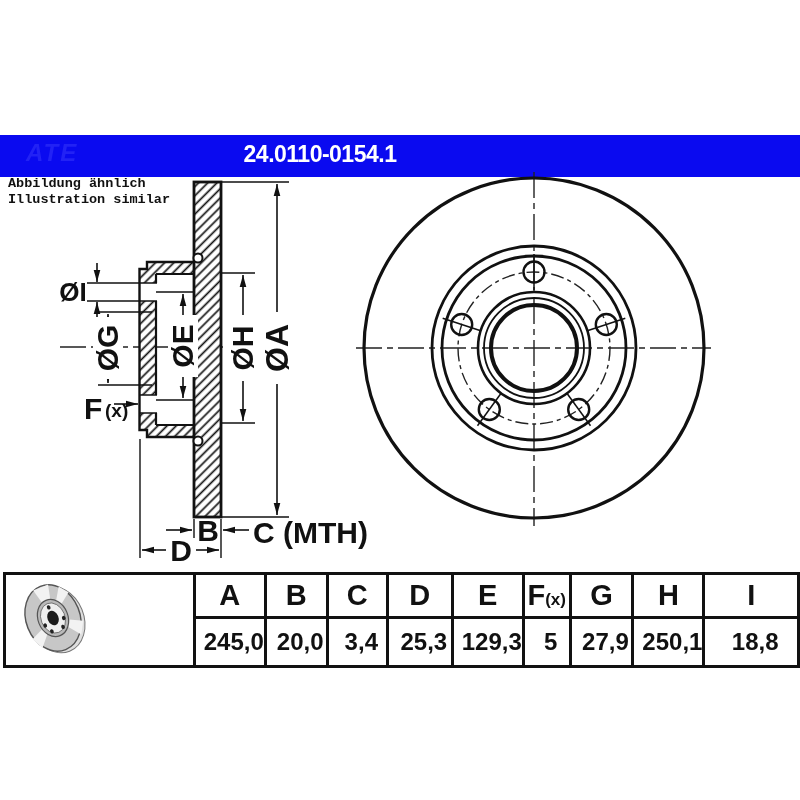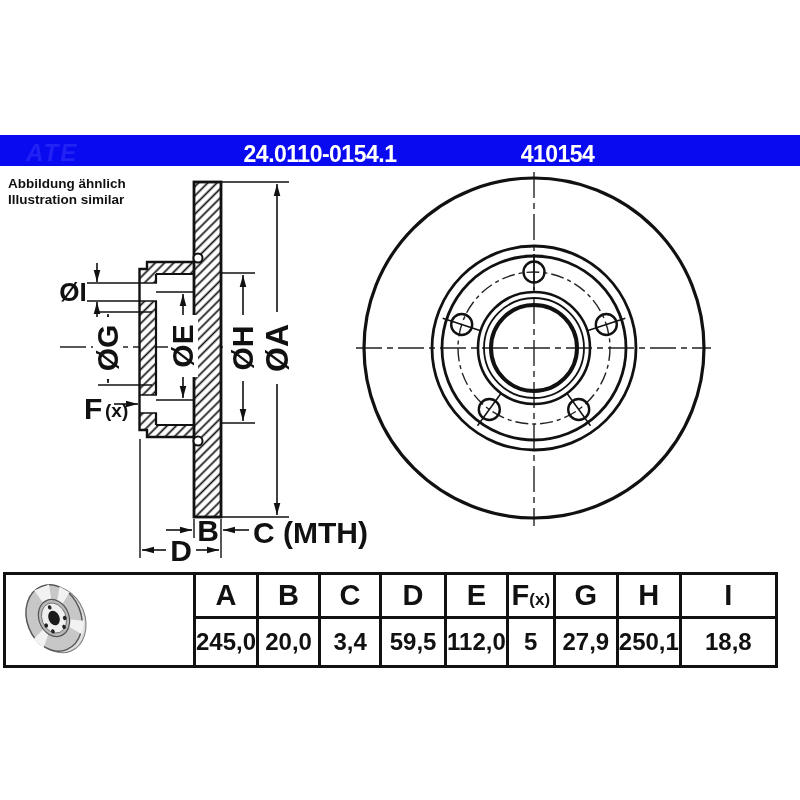--- a/index.html
+++ b/index.html
@@ -1,58 +1,57 @@
 <!DOCTYPE html>
 <html><head>
 <meta charset="utf-8">
 <style>
   html,body{margin:0;padding:0;background:#fff;}
   #stage{position:relative;width:800px;height:800px;background:#ffffff;overflow:hidden;
          font-family:"Liberation Sans","DejaVu Sans",sans-serif;color:#111;}
   .abs{position:absolute;}
   
-  #header-bar{left:0;top:135px;width:800px;height:31px;background:#0a0af0;}
+  #header-bar{left:0;top:135px;width:800px;height:42px;background:#0a0af0;}
   .pn{position:absolute;top:1px;height:36px;line-height:36px;color:#ffffff;
       font-weight:bold;font-size:23px;letter-spacing:-0.5px;text-align:center;}
   #pn1{left:185px;width:270px;}
   #pn2{left:490px;width:135px;}
   #watermark{position:absolute;left:26px;top:4px;font-weight:bold;font-style:italic;
       font-size:24px;color:#2222f5;letter-spacing:2px;}
   
-  #note{left:8px;top:176px;font-weight:bold;font-size:13.5px;line-height:15.5px;color:#111;}
+  #note{left:8px;top:176px;font-weight:bold;font-size:13.5px;line-height:15.5px;color:#111;font-family:Liberation Mono, monospace;}
   
   #drawing{left:0;top:0;}
   .ol{stroke:#111;fill:none;}
   .dim{stroke:#111;stroke-width:1.6;fill:none;}
   .ext{stroke:#111;stroke-width:1.4;fill:none;}
   .thin{stroke:#111;stroke-width:1.5;fill:none;}
   .cl{stroke:#222;stroke-width:1.4;fill:none;stroke-dasharray:26 5 6 5;}
   .dimtext{font-family:"Liberation Sans","DejaVu Sans",sans-serif;font-weight:bold;
            font-size:30px;fill:#111;}
   .dimtext.small{font-size:26px;}
   .dimtext.big{font-size:32px;}
   .dimtext.sub{font-size:19px;}
   
   #spec-table{left:3px;top:572px;border-collapse:collapse;table-layout:fixed;}
   #spec-table td{border:3px solid #111;text-align:center;vertical-align:middle;
                  padding:0;background:#fff;}
   #spec-table td.hdr{height:41px;font-weight:bold;font-size:29px;}
-  #spec-table td.val{height:45px;font-weight:bold;font-size:24px;}
+  #spec-table td.val{height:45px;font-weight:bold;font-size:24px;padding-left:8px;}
   #spec-table .sub{font-size:17px;font-weight:bold;}
   #icon-cell{width:187px;}
 </style>
 </head>
 <body>
 
 <div id="stage">
 
   <div class="abs" id="header-bar">
     <span id="watermark">ATE</span>
     <span class="pn" id="pn1">24.0110-0154.1</span>
-    <span class="pn" id="pn2">410154</span>
   </div>
 
   <div class="abs" id="note">
     <div>Abbildung ähnlich</div>
     <div>Illustration similar</div>
   </div>
 
   <svg class="abs" id="drawing" width="800" height="800" viewBox="0 0 800 800">
     <defs>
       <pattern id="hatch" width="6.5" height="6.5" patternUnits="userSpaceOnUse" patternTransform="rotate(-45)">
@@ -202,22 +201,22 @@
       <td class="hdr" style="width:52px">E</td>
       <td class="hdr" style="width:44px"><span>F</span><span class="sub">(x)</span></td>
       <td class="hdr" style="width:60px">G</td>
       <td class="hdr" style="width:60px">H</td>
       <td class="hdr" style="width:93px">I</td>
     </tr>
     <tr>
       <td class="val">245,0</td>
       <td class="val">20,0</td>
       <td class="val">3,4</td>
-      <td class="val">59,5</td>
-      <td class="val">112,0</td>
+      <td class="val">25,3</td>
+      <td class="val">129,3</td>
       <td class="val">5</td>
       <td class="val">27,9</td>
       <td class="val">250,1</td>
       <td class="val">18,8</td>
     </tr>
   </tbody>
     </table>
 
 </div>
 

